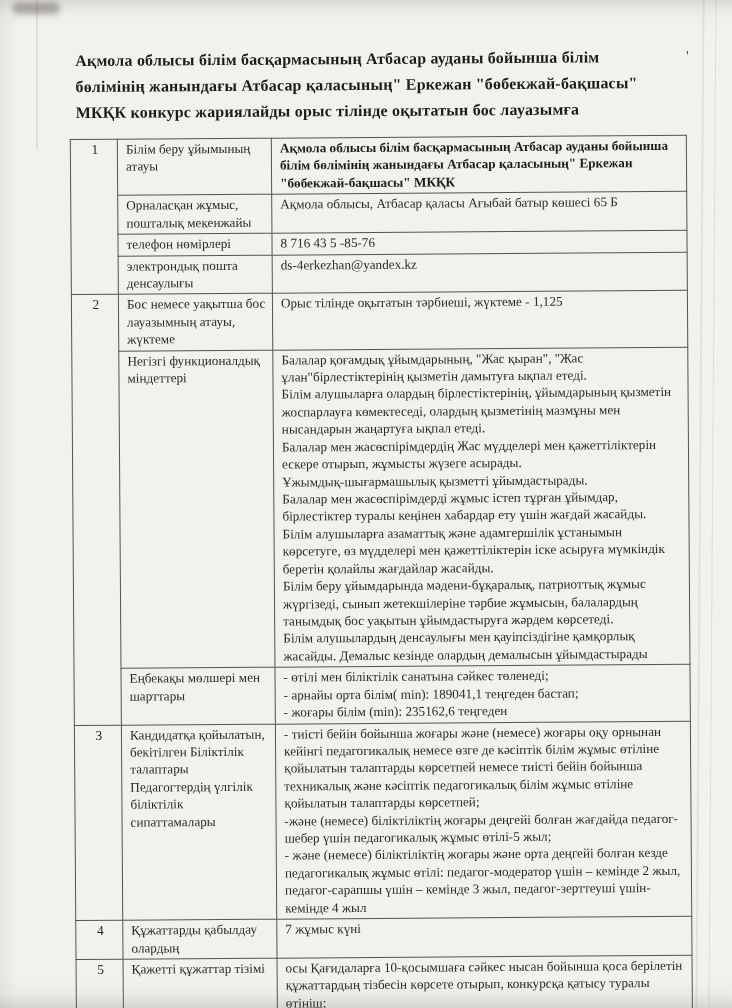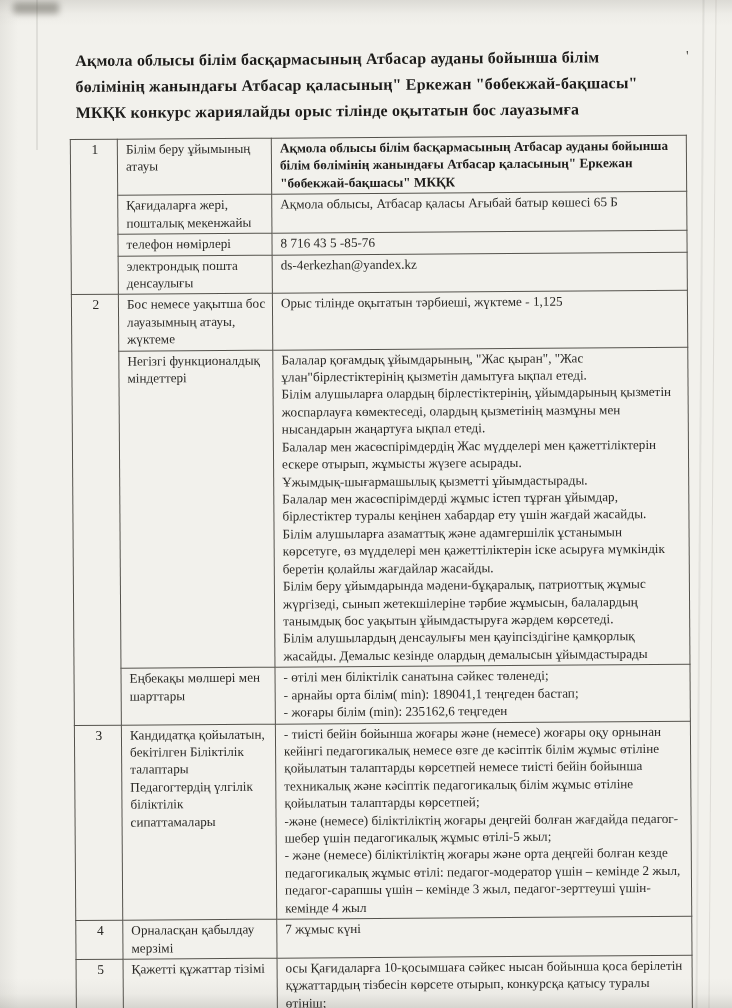--- a/index.html
+++ b/index.html
@@ -85,21 +85,21 @@
 
     <table class="vacancy">
       <tbody>
 
         <tr>
           <td class="num" rowspan="4">1</td>
           <td class="label">Білім беру ұйымының атауы</td>
           <td class="value bold">Ақмола облысы білім басқармасының Атбасар ауданы бойынша білім бөлімінің жанындағы Атбасар қаласының" Еркежан "бөбекжай-бақшасы" МКҚК</td>
         </tr>
         <tr>
-          <td class="label">Қағидаларға жері, пошталық мекенжайы</td>
+          <td class="label">Орналасқан жұмыс, пошталық мекенжайы</td>
           <td class="value">Ақмола облысы, Атбасар қаласы Ағыбай батыр көшесі 65 Б</td>
         </tr>
         <tr>
           <td class="label">телефон нөмірлері</td>
           <td class="value">8 716 43 5 -85-76</td>
         </tr>
         <tr>
           <td class="label">электрондық пошта денсаулығы</td>
           <td class="value">ds-4erkezhan@yandex.kz</td>
         </tr>
@@ -130,21 +130,21 @@
         <tr>
           <td class="num">3</td>
           <td class="label">Кандидатқа қойылатын, бекітілген Біліктілік талаптары Педагогтердің үлгілік біліктілік сипаттамалары</td>
           <td class="value">- тиісті бейін бойынша жоғары және (немесе) жоғары оқу орнынан кейінгі педагогикалық немесе өзге де кәсіптік білім жұмыс өтіліне қойылатын талаптарды көрсетпей немесе тиісті бейін бойынша техникалық және кәсіптік педагогикалық білім жұмыс өтіліне қойылатын талаптарды көрсетпей;
 -және (немесе) біліктіліктің жоғары деңгейі болған жағдайда педагог-шебер үшін педагогикалық жұмыс өтілі-5 жыл;
 - және (немесе) біліктіліктің жоғары және орта деңгейі болған кезде педагогикалық жұмыс өтілі: педагог-модератор үшін – кемінде 2 жыл, педагог-сарапшы үшін – кемінде 3 жыл, педагог-зерттеуші үшін-кемінде 4 жыл</td>
         </tr>
 
         <tr>
           <td class="num">4</td>
-          <td class="label">Орналасқан қабылдау мерзімі</td>
+          <td class="label">Құжаттарды қабылдау олардың</td>
           <td class="value">7 жұмыс күні</td>
         </tr>
 
         <tr>
           <td class="num">5</td>
           <td class="label">Қажетті құжаттар тізімі</td>
           <td class="value">осы Қағидаларға 10-қосымшаға сәйкес нысан бойынша қоса берілетін құжаттардың тізбесін көрсете отырып, конкурсқа қатысу туралы өтініш;
  жеке басын куәландыратын не электрондық құжат</td>
         </tr>
       </tbody>

